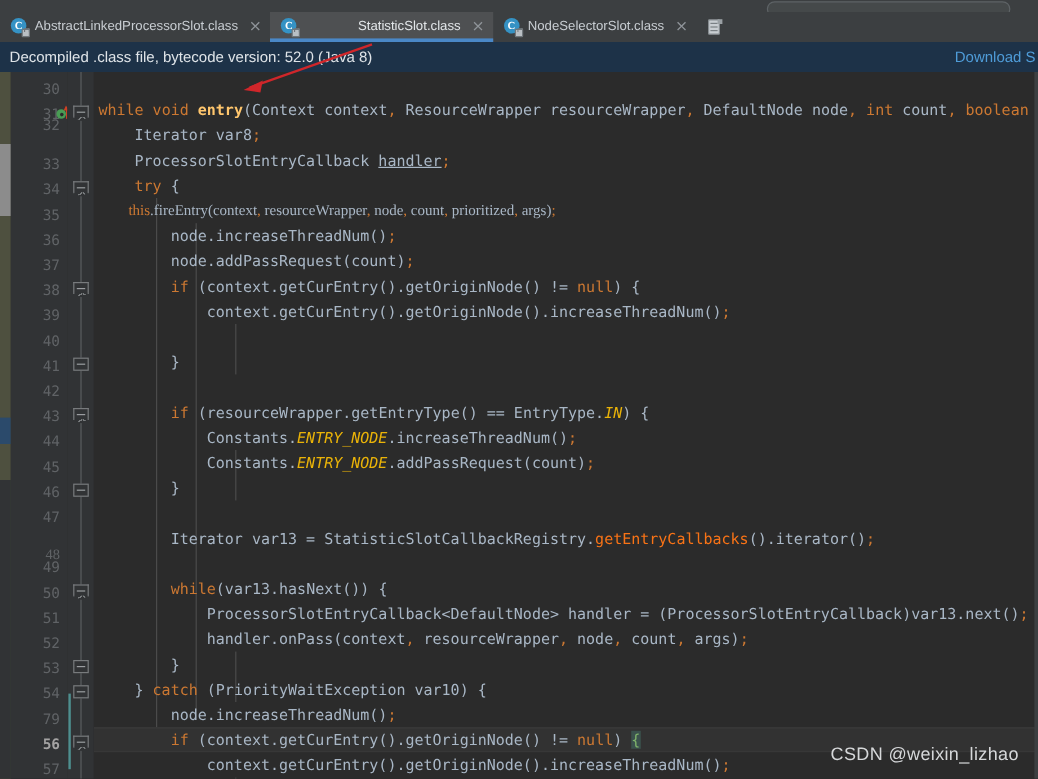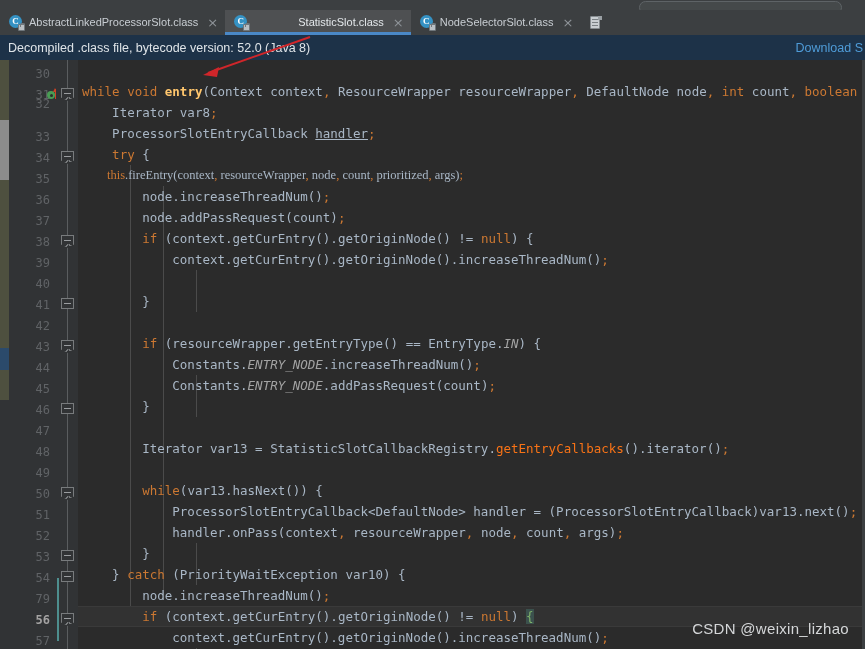--- a/index.html
+++ b/index.html
@@ -206,21 +206,21 @@
   }
 
   
   .indentguide {
     position: absolute; width: 1px; background: #4b4b4b;
   }
 
   
   .kw   { color: #cc7832; }
   .mname{ color: #ffc66d; font-weight: bold; }
-  .stat { color: #a3a3a3; font-style: italic; margin-top: 39px; }
+  .stat { color: #eab308; font-style: italic; margin-top: 39px; }
   .sfn  { color: #f97316; }
   .field{ color: #a9b7c6; text-decoration: underline; }
   .semi { color: #cc7832; }
   .brcmatch { color: #7fb26a; background: #3b514d; }
 
   
   .annot { position: absolute; left: 0; top: 0; width: 865px; height: 649px;
            pointer-events: none; }
 
   
@@ -314,21 +314,21 @@
         <div class="lineno" style="top: 172px;">38</div>
         <div class="lineno" style="top: 193px;">39</div>
         <div class="lineno" style="top: 214px;">40</div>
         <div class="lineno" style="top: 235px;">41</div>
         <div class="lineno" style="top: 256px; margin-left: 44px;">42</div>
         <div class="lineno" style="top: 277px;">43</div>
         <div class="lineno" style="top: 298px;">44</div>
         <div class="lineno" style="top: 319px;">45</div>
         <div class="lineno" style="top: 340px;">46</div>
         <div class="lineno" style="top: 361px;">47</div>
-        <div class="lineno" style="top: 382px;">48</div>
+        <div class="lineno" style="top: 392px; font-family: Liberation Serif, serif;">48</div>
         <div class="lineno" style="top: 403px;">49</div>
         <div class="lineno" style="top: 424px;">50</div>
         <div class="lineno" style="top: 445px;">51</div>
         <div class="lineno" style="top: 466px;">52</div>
         <div class="lineno" style="top: 487px;">53</div>
         <div class="lineno" style="top: 508px;">54</div>
         <div class="lineno" style="top: 529px;">79</div>
         <div class="lineno cur" style="top: 550px;">56</div>
         <div class="lineno" style="top: 571px;">57</div>
         <div class="ovr" style="top: 25px;">

